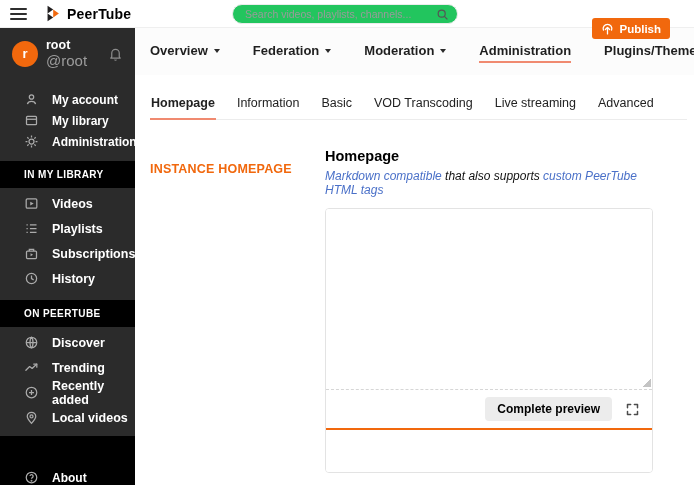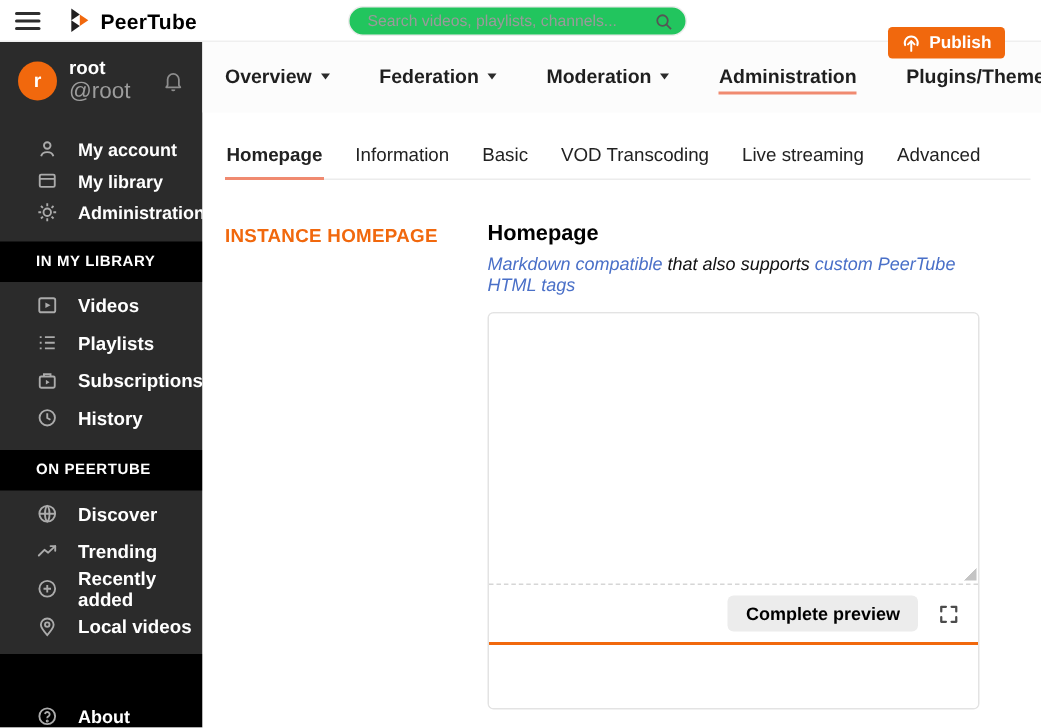--- a/index.html
+++ b/index.html
@@ -63,21 +63,21 @@
   .anav-item.active { font-weight:700; border-bottom-color:#f08a70; }
   .caret { width:0; height:0; border-left:3.5px solid transparent; border-right:3.5px solid transparent;
            border-top:4px solid #2b2b2b; margin-top:1px; }
   .content { flex:1; padding:17px 7px 0 15px; display:flex; flex-direction:column; min-height:0; }
   .tabs { display:flex; gap:20px; border-bottom:1px solid #ececec; }
   .tab { font-size:12.5px; color:#222; cursor:pointer; padding:4px 1px 8px 1px;
          border-bottom:2px solid transparent; margin-bottom:-1px; }
   .tab.active { font-weight:700; border-bottom-color:#f08a70; }
 
   .formgrid { display:flex; margin-top:28px; }
-  .leftcol { width:175px; flex:0 0 175px; }
+  .leftcol { width:175px; flex:0 0 175px;margin-top:11px; }
   .section-title { color:#f1680d; font-size:12.5px; font-weight:700; letter-spacing:.2px; }
   .rightcol { width:328px; flex:0 0 328px; }
   .field-label { font-size:14.5px; font-weight:700; color:#000; margin-bottom:5px; }
   .hint { font-size:12px; font-style:italic; color:#111; margin-bottom:11px; }
   .hint a { color:#4a70c8; text-decoration:none; cursor:pointer; }
 
   .editorbox { border:1px solid #e3e3e3; border-radius:4px; overflow:hidden; }
   .ta-wrap { position:relative; }
   .editorbox textarea { display:block; width:100%; height:181px; border:none; outline:none;
                         resize:none; border-bottom:1px dashed #d6d6d6;

